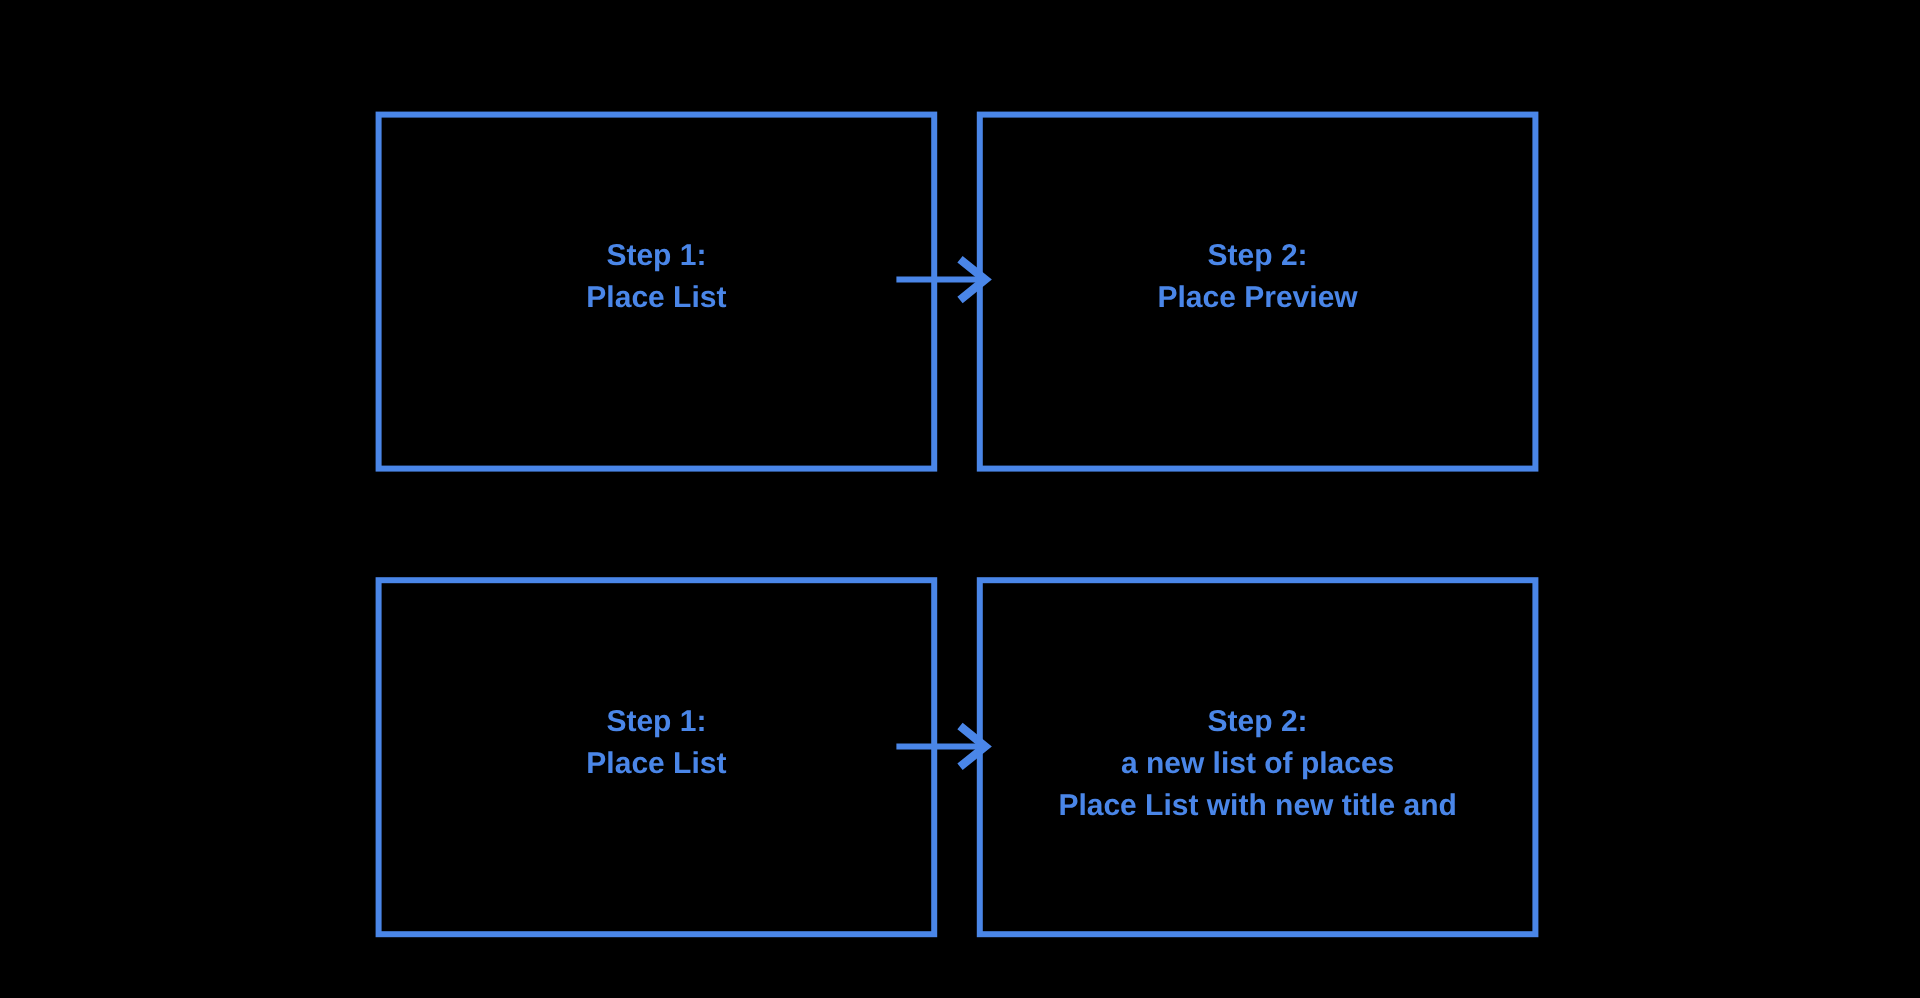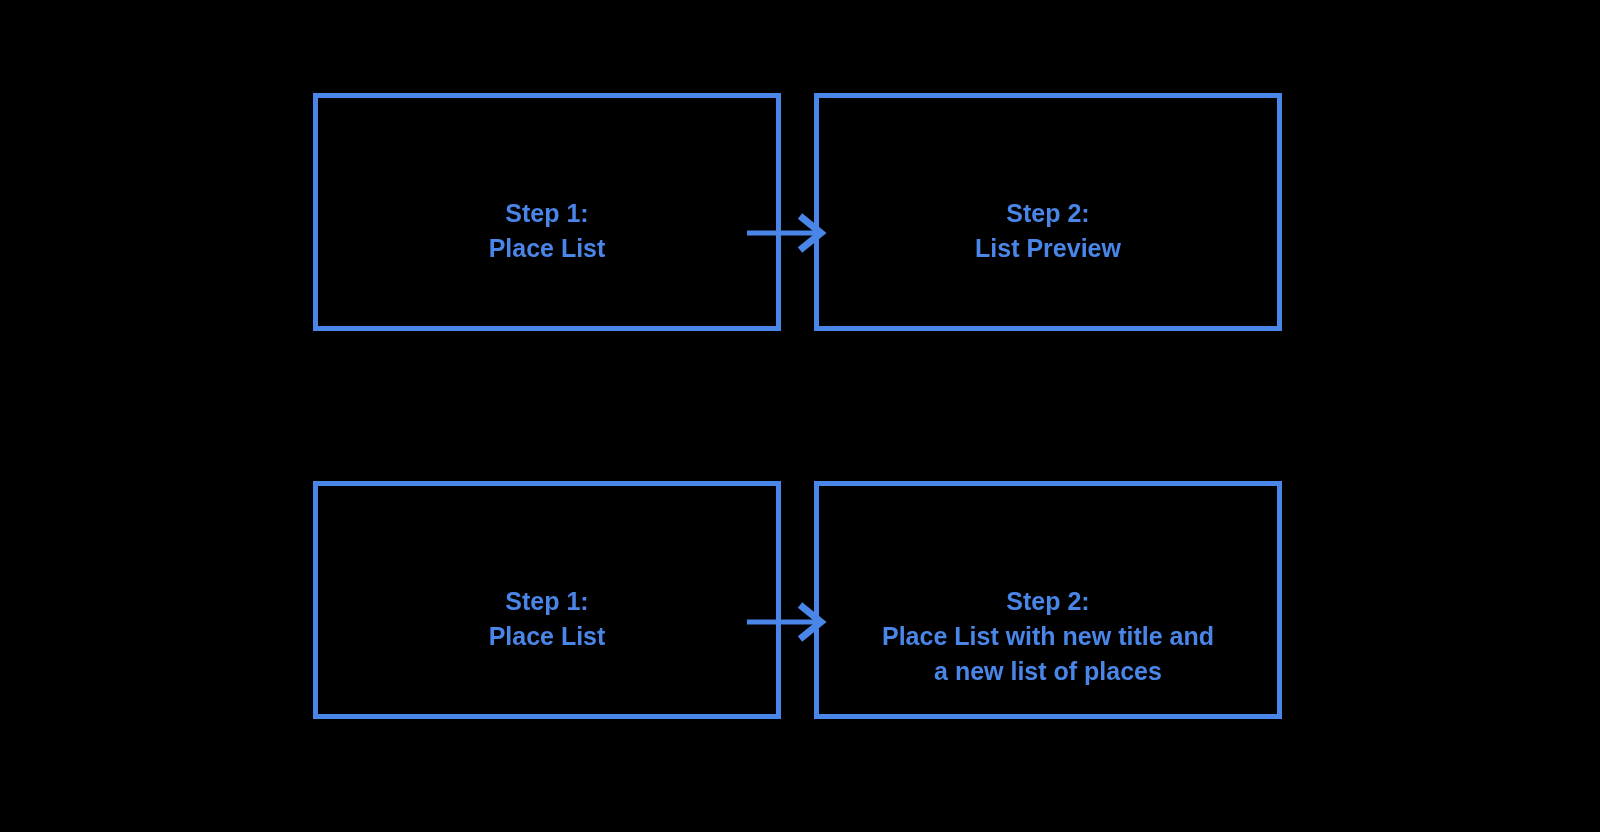--- a/index.html
+++ b/index.html
@@ -11,21 +11,21 @@
     position: relative;
     width: 1600px;
     height: 832px;
     background: #000000;
     overflow: hidden;
     font-family: "Liberation Sans", sans-serif;
   }
   .box {
     position: absolute;
     width: 468px;
-    height: 238px;
+    height: 300px;
     border: 5px solid #4A86E8;
     box-sizing: border-box;
     background: transparent;
     padding-left: 29px;
   }
   .col-left  { left: 313px; }
   .col-right { left: 814px; }
   .row-top    { top: 93px;  }
   .row-bottom { top: 481px; }
   .label {
@@ -65,37 +65,37 @@
   </div>
 
   <svg class="arrow arrow-1" viewBox="0 0 90 44">
     <line x1="7" y1="22" x2="79" y2="22" stroke-width="5" stroke="#4A86E8"></line>
     <polyline points="60,5 81,22 60,39" stroke-width="7" stroke-linejoin="miter" stroke="#4A86E8"></polyline>
   </svg>
 
   <div class="box col-right row-top">
     <div class="label">
       <div class="line">Step 2:</div>
-      <div class="line">List Preview</div>
+      <div class="line">Place Preview</div>
     </div>
   </div>
 
   <div class="box col-left row-bottom">
     <div class="label">
       <div class="line">Step 1:</div>
       <div class="line">Place List</div>
     </div>
   </div>
 
   <svg class="arrow arrow-2" viewBox="0 0 90 44">
     <line x1="7" y1="22" x2="79" y2="22" stroke-width="5" stroke="#4A86E8"></line>
     <polyline points="60,5 81,22 60,39" stroke-width="7" stroke-linejoin="miter" stroke="#4A86E8"></polyline>
   </svg>
 
   <div class="box col-right row-bottom">
     <div class="label">
       <div class="line">Step 2:</div>
+      <div class="line">a new list of places</div>
       <div class="line">Place List with new title and</div>
-      <div class="line">a new list of places</div>
     </div>
   </div>
 
 </div>
 
 </body></html>

